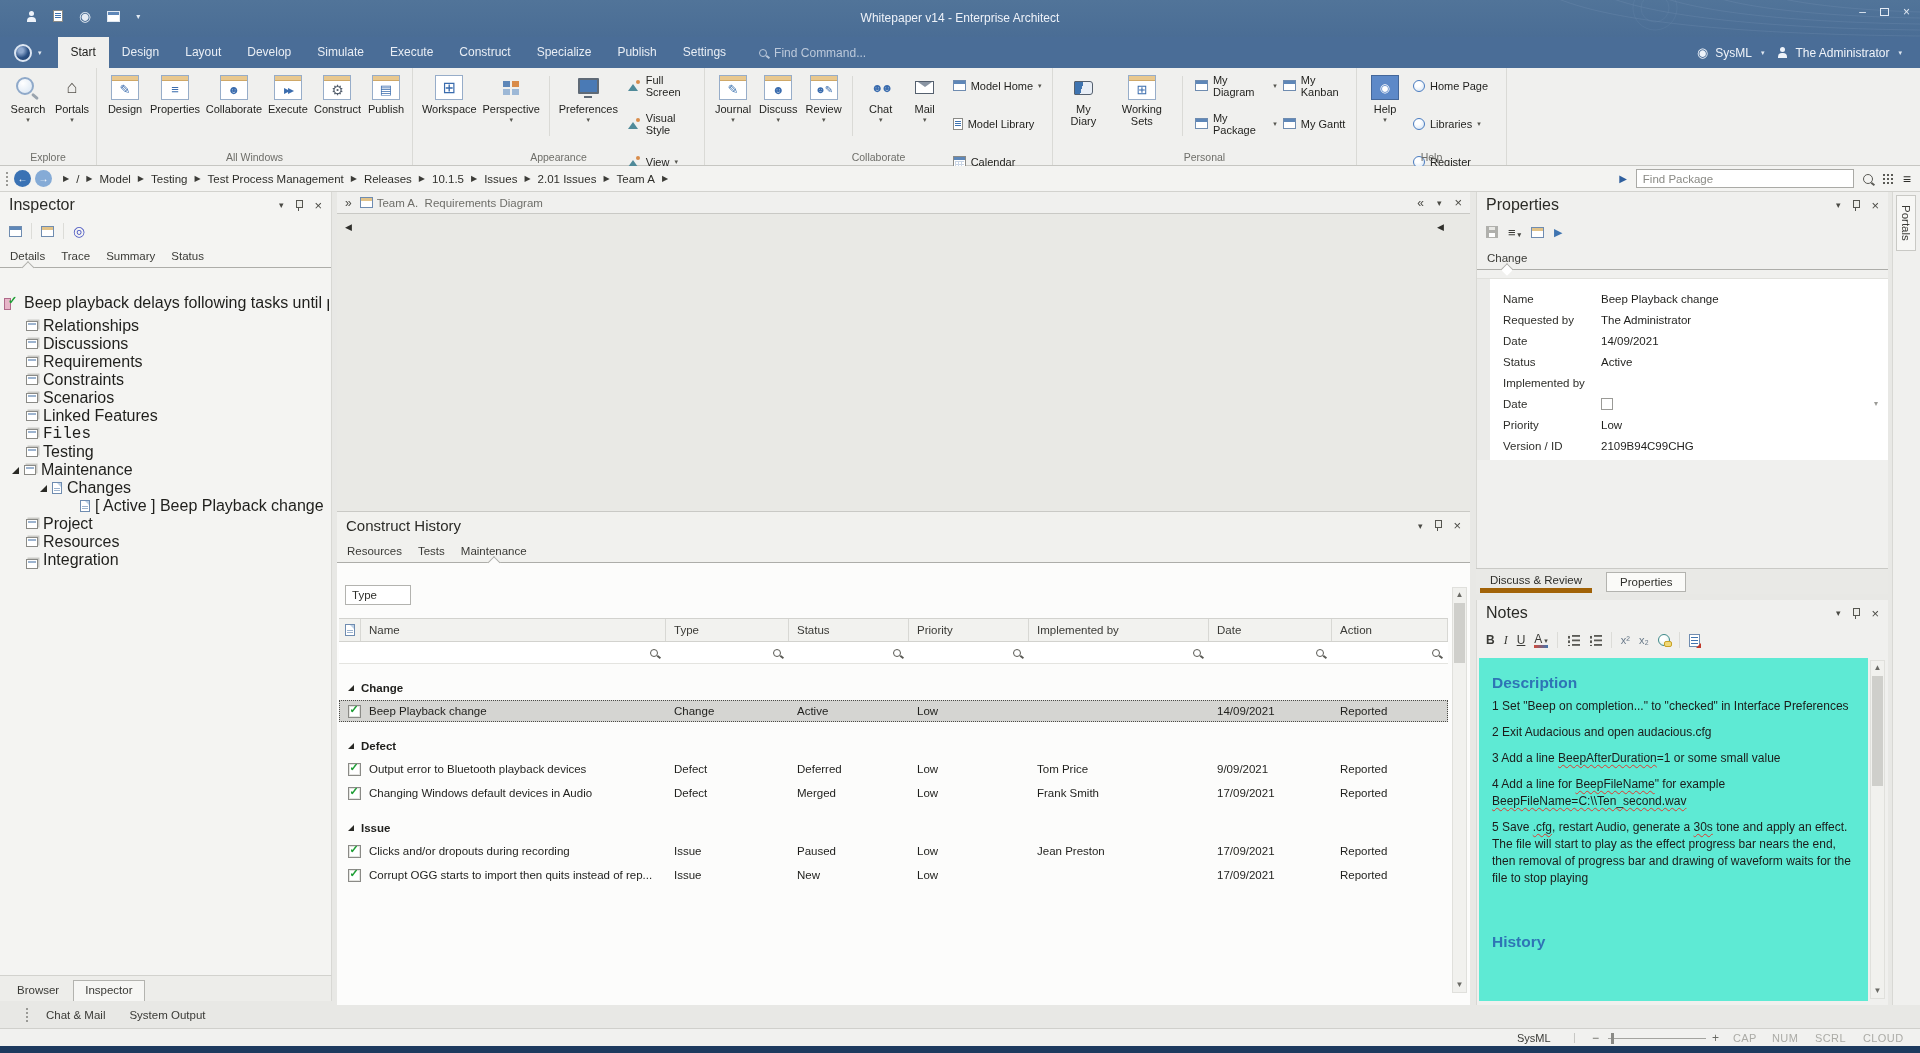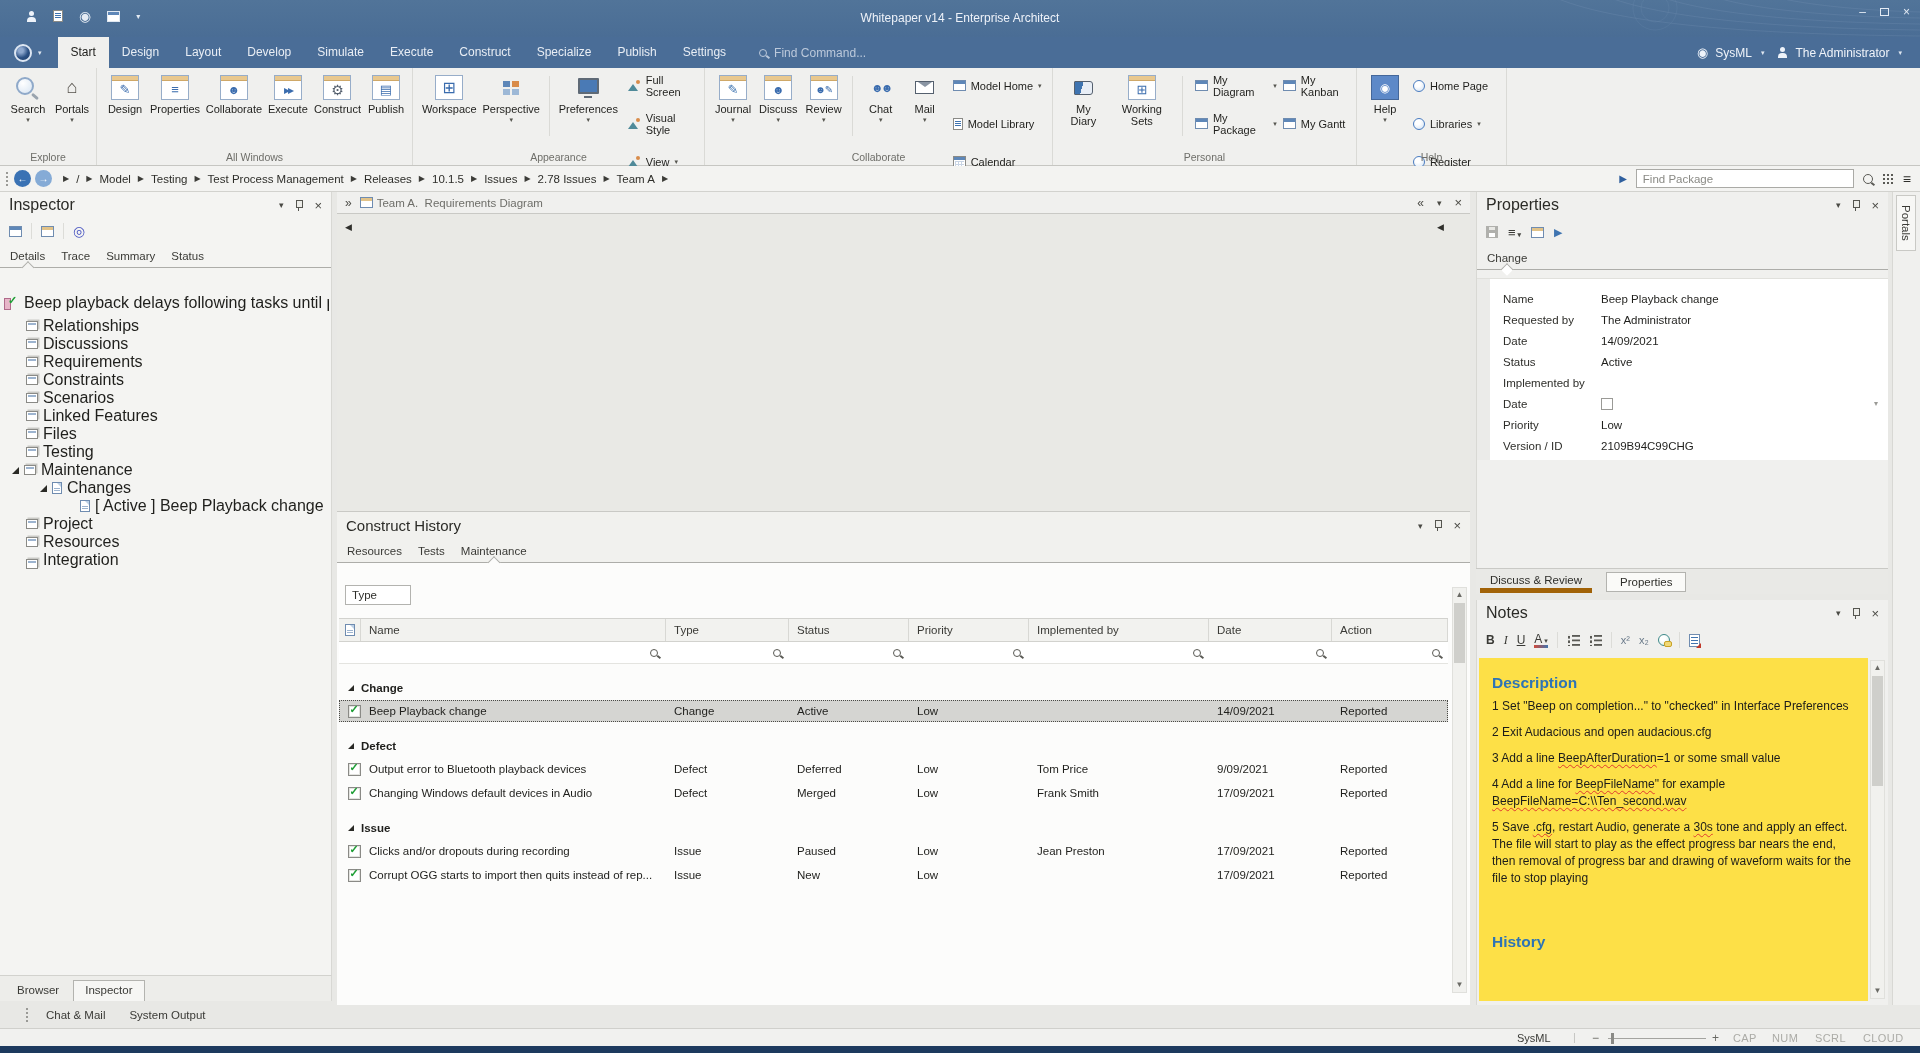--- a/index.html
+++ b/index.html
@@ -201,21 +201,21 @@
 .fmtU{text-decoration:underline}
 .fontA{position:relative;font-size:12px;padding-bottom:2px}
 .fontA::after{content:"";position:absolute;left:0;right:0;bottom:0;height:3px;background:linear-gradient(90deg,#d04a3a,#3f74b0)}
 .ic-ul{width:13px;height:12px;background-image:radial-gradient(#5a5a55 1px,transparent 1.1px),repeating-linear-gradient(to bottom,#5a5a55 0 1.5px,transparent 1.5px 4.5px);background-size:4px 4.5px,8px 4.5px;background-position:0 1px,5px 1px;background-repeat:repeat-y,repeat-y}
 .subsup{font-size:11px;color:#6a7a8a}
 .ic-globe{width:12px;height:12px;border:1.5px solid #3f8a8a;border-radius:50%;background:radial-gradient(circle at 38% 32%,#fff 28%,#cfe8e2);position:relative}
 .ic-globe::after{content:"";position:absolute;right:-3px;bottom:-2px;width:6px;height:4px;border:1px solid #c9a227;border-radius:2px;background:#f0d977}
 .ic-docnote{width:11px;height:13px;border:1px solid #6f8cb0;background:#fff;position:relative}
 .ic-docnote::before{content:"";position:absolute;left:1px;right:1px;top:2px;height:1px;background:#3f74b0;box-shadow:0 3px 0 #3f74b0,0 6px 0 #3f74b0}
 .ic-docnote::after{content:"";position:absolute;right:-2px;bottom:-2px;border-bottom:5px solid #c0392b;border-left:5px solid transparent}
-#notes-content{position:absolute;left:2px;top:58px;right:20px;bottom:4px;background:#fde047;padding:12px 10px 10px 13px;overflow:hidden}
+#notes-content{position:absolute;left:2px;top:58px;right:20px;bottom:4px;background:#5eead4;padding:12px 10px 10px 13px;overflow:hidden}
 .nheading{color:#2e74b5;font-size:15.5px;font-weight:bold;margin:4px 0 6px}
 .npara{font-size:12px;color:#1c1c1a;line-height:1.42;margin:0 0 9px}
 .wavy{text-decoration-line:underline;text-decoration-style:wavy;text-decoration-color:#e03a2f;text-decoration-thickness:1px;text-underline-offset:2px}
 #nh2{margin-top:46px}
 #notes-scroll{position:absolute;right:3px;top:60px;width:15px;bottom:6px;background:#f1f1ee;border:1px solid #e0e0dc}
 
 
 #portals-strip{position:absolute;left:1892px;top:192px;width:28px;height:813px;background:#f0f0ee;border-left:1px solid #d8d8d4}
 #portals-tab{margin:3px 3px 0;writing-mode:vertical-rl;font-size:11.5px;color:#3a3a36;background:#f7f7f5;border:1px solid #c9c9c5;padding:9px 3px}
 
@@ -503,21 +503,21 @@
       <span class="crumb-item">Testing</span>
       <span class="crumb-sep">▶</span>
       <span class="crumb-item">Test Process Management</span>
       <span class="crumb-sep">▶</span>
       <span class="crumb-item">Releases</span>
       <span class="crumb-sep">▶</span>
       <span class="crumb-item">10.1.5</span>
       <span class="crumb-sep">▶</span>
       <span class="crumb-item">Issues</span>
       <span class="crumb-sep">▶</span>
-      <span class="crumb-item">2.78 Issues</span>
+      <span class="crumb-item">2.01 Issues</span>
       <span class="crumb-sep">▶</span>
       <span class="crumb-item">Team A</span>
       <span class="crumb-sep">▶</span>
     </div>
   <div id="crumbright">
     <span class="playtri">▶</span>
     <input id="findpkg" placeholder="Find Package" style="">
     <span class="mag" style="width:10px;height:10px"></span>
     <span class="ic-grid"></span>
     <span class="ic-burger">≡</span>
@@ -568,21 +568,21 @@
         <span>Constraints</span>
       </div>
       <div class="trow" style="padding-left: 22px;">
         <span class="t-el"></span>
         <span>Scenarios</span>
       </div>
       <div class="trow" style="padding-left: 22px;">
         <span class="t-el"></span>
         <span>Linked Features</span>
       </div>
-      <div class="trow" style="padding-left: 22px;">
+      <div class="trow" style="padding-left: 22px; font-family: Liberation Mono, monospace;">
         <span class="t-el"></span>
         <span>Files</span>
       </div>
       <div class="trow" style="padding-left: 22px;">
         <span class="t-el"></span>
         <span>Testing</span>
       </div>
       <div class="trow" style="padding-left: 8px;">
         <span class="exp"></span>
         <span class="t-el"></span>

